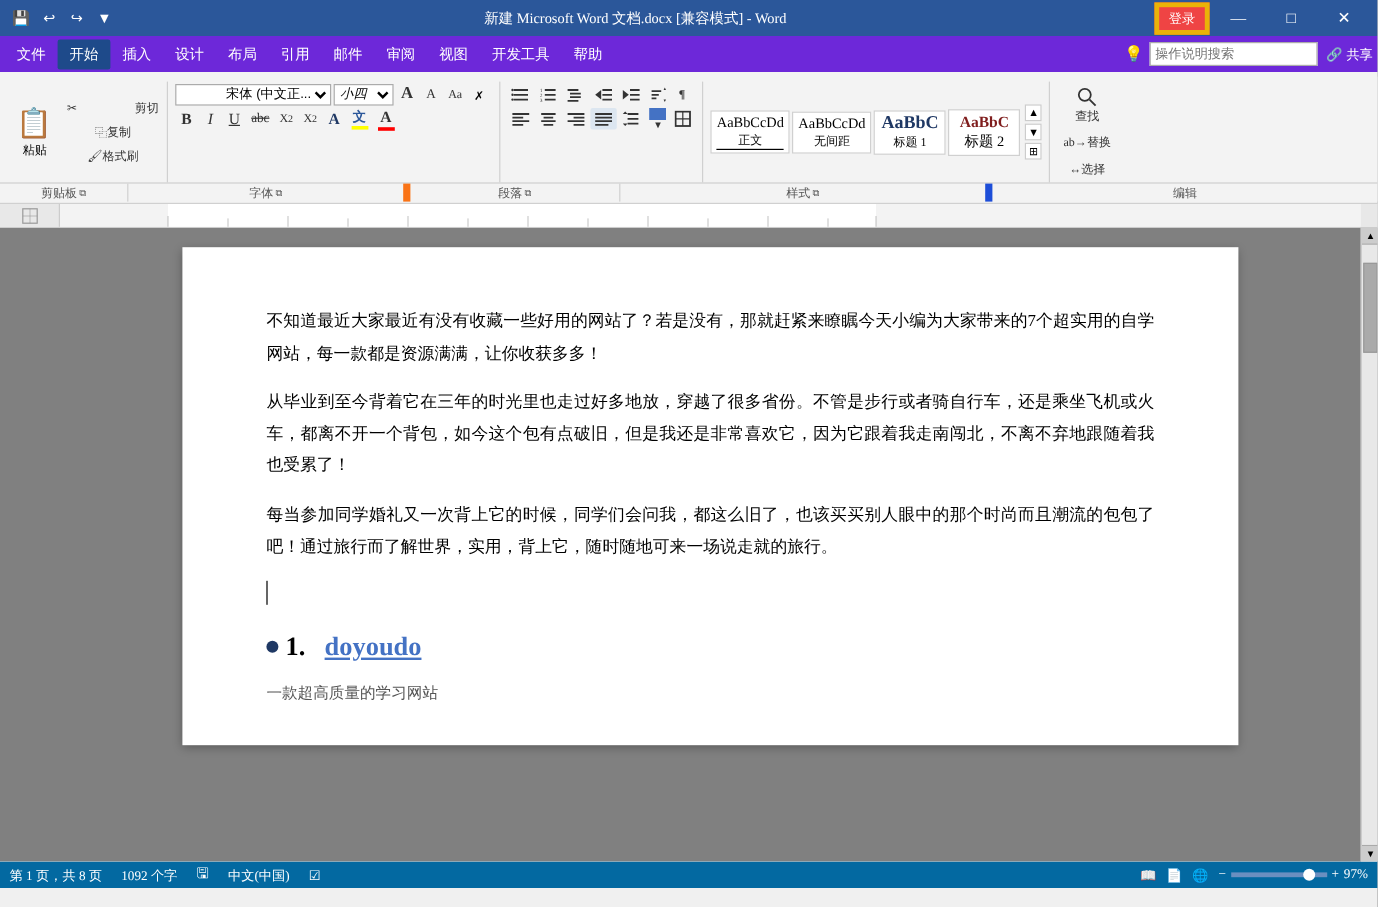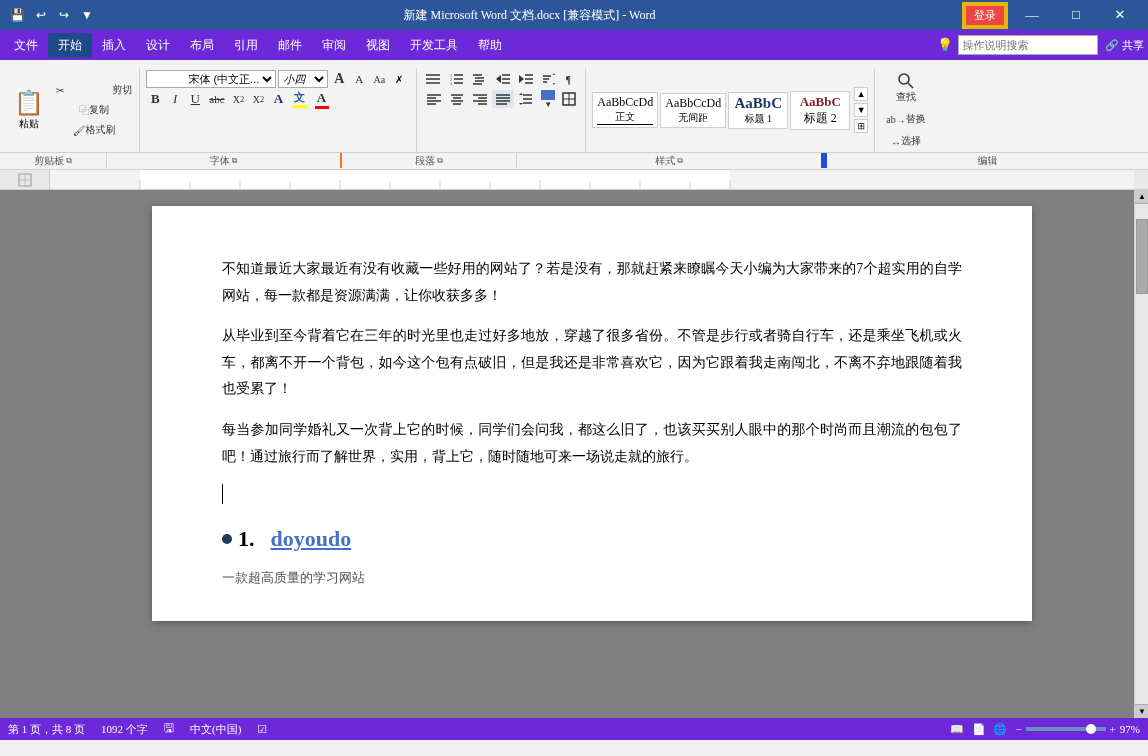--- a/index.html
+++ b/index.html
@@ -57,21 +57,21 @@
     }
     .r-btn-small {
       display: flex; align-items: center; justify-content: center;
       padding: 1px 3px; cursor: pointer; border-radius: 2px;
       font-size: 10px; color: #333; height: 18px; min-width: 18px;
     }
     @keyframes blink { 0%,100% { opacity: 1; } 50% { opacity: 0; } }
 
     
     .status-bar {
-      height: 22px; background: #6d28d9; color: white;
+      height: 22px; background: #0369a1; color: white;
       display: flex; align-items: center; padding: 0 8px; font-size: 11px;
       gap: 16px;
     }
     .status-right { margin-left: auto; display: flex; align-items: center; gap: 8px; }
     .zoom-bar { display: flex; align-items: center; gap: 4px; }
     .zoom-slider { width: 80px; height: 4px; background: #6a8fc0; position: relative; cursor: pointer; }
     .zoom-thumb { width: 10px; height: 10px; background: white; border-radius: 50%; position: absolute; top: -3px; left: 75%; cursor: pointer; }
 
     select { border: 1px solid #ababab; height: 18px; font-size: 11px; background: white; cursor: pointer; }
 
@@ -336,21 +336,21 @@
       </div>
     </div>
 
   </div>
 
   <div style="display:flex;background:#f3f3f3;border-top:1px solid #d0d0d0;height:16px;">
     <div style="font-size:10px;color:#555;text-align:center;padding:2px 8px;border-right:1px solid #d0d0d0;width:107px;display:flex;align-items:center;justify-content:center;">
       <span>剪贴板</span>
       <span style="margin-left:2px;font-size:8px;">⧉</span>
     </div>
-    <div style="font-size:10px;color:#555;text-align:center;padding:2px 8px;border-right:2px solid #f97316;width:235px;display:flex;align-items:center;justify-content:center;">
+    <div style="font-size:10px;color:#555;text-align:center;padding:2px 8px;border-right:6px solid #f97316;width:235px;display:flex;align-items:center;justify-content:center;">
       <span>字体</span>
       <span style="margin-left:2px;font-size:8px;">⧉</span>
     </div>
     <div style="font-size:10px;color:#555;text-align:center;padding:2px 8px;border-right:1px solid #d0d0d0;width:175px;display:flex;align-items:center;justify-content:center;">
       <span>段落</span>
       <span style="margin-left:2px;font-size:8px;">⧉</span>
     </div>
     <div style="font-size:10px;color:#555;text-align:center;padding:2px 8px;border-right:6px solid #1d4ed8;width:310px;display:flex;align-items:center;justify-content:center;">
       <span>样式</span>
       <span style="margin-left:2px;font-size:8px;">⧉</span>

